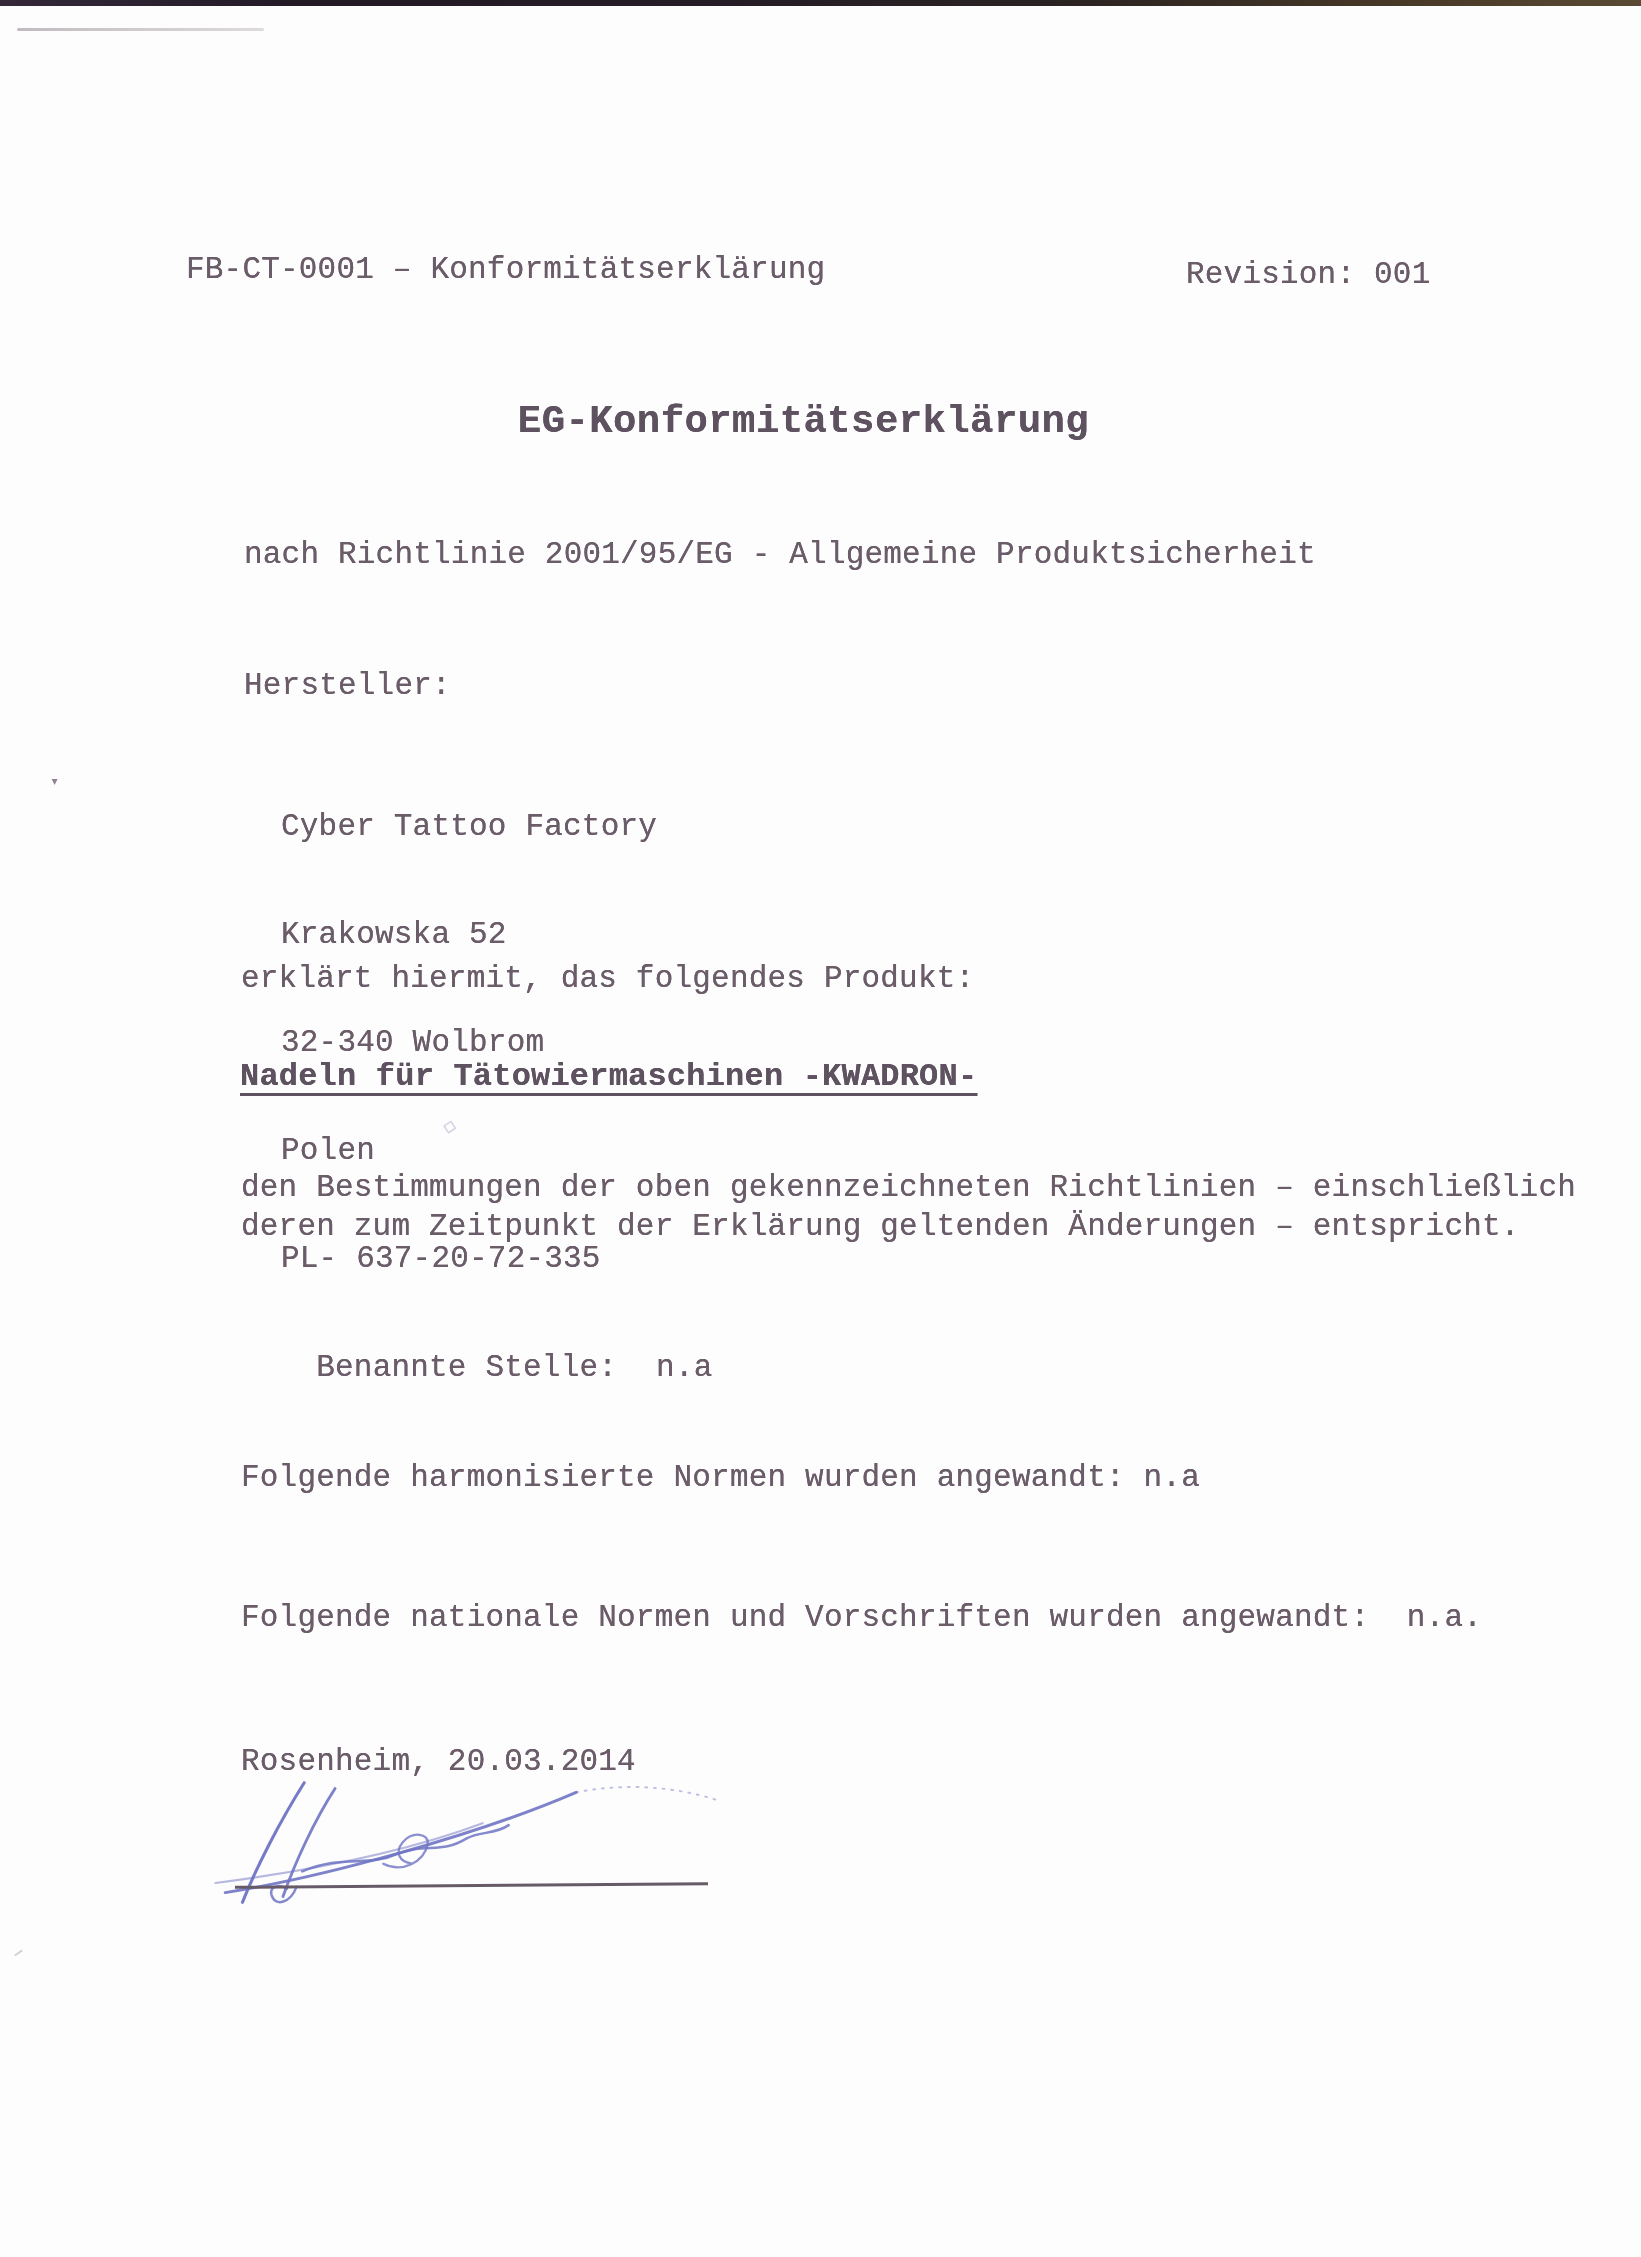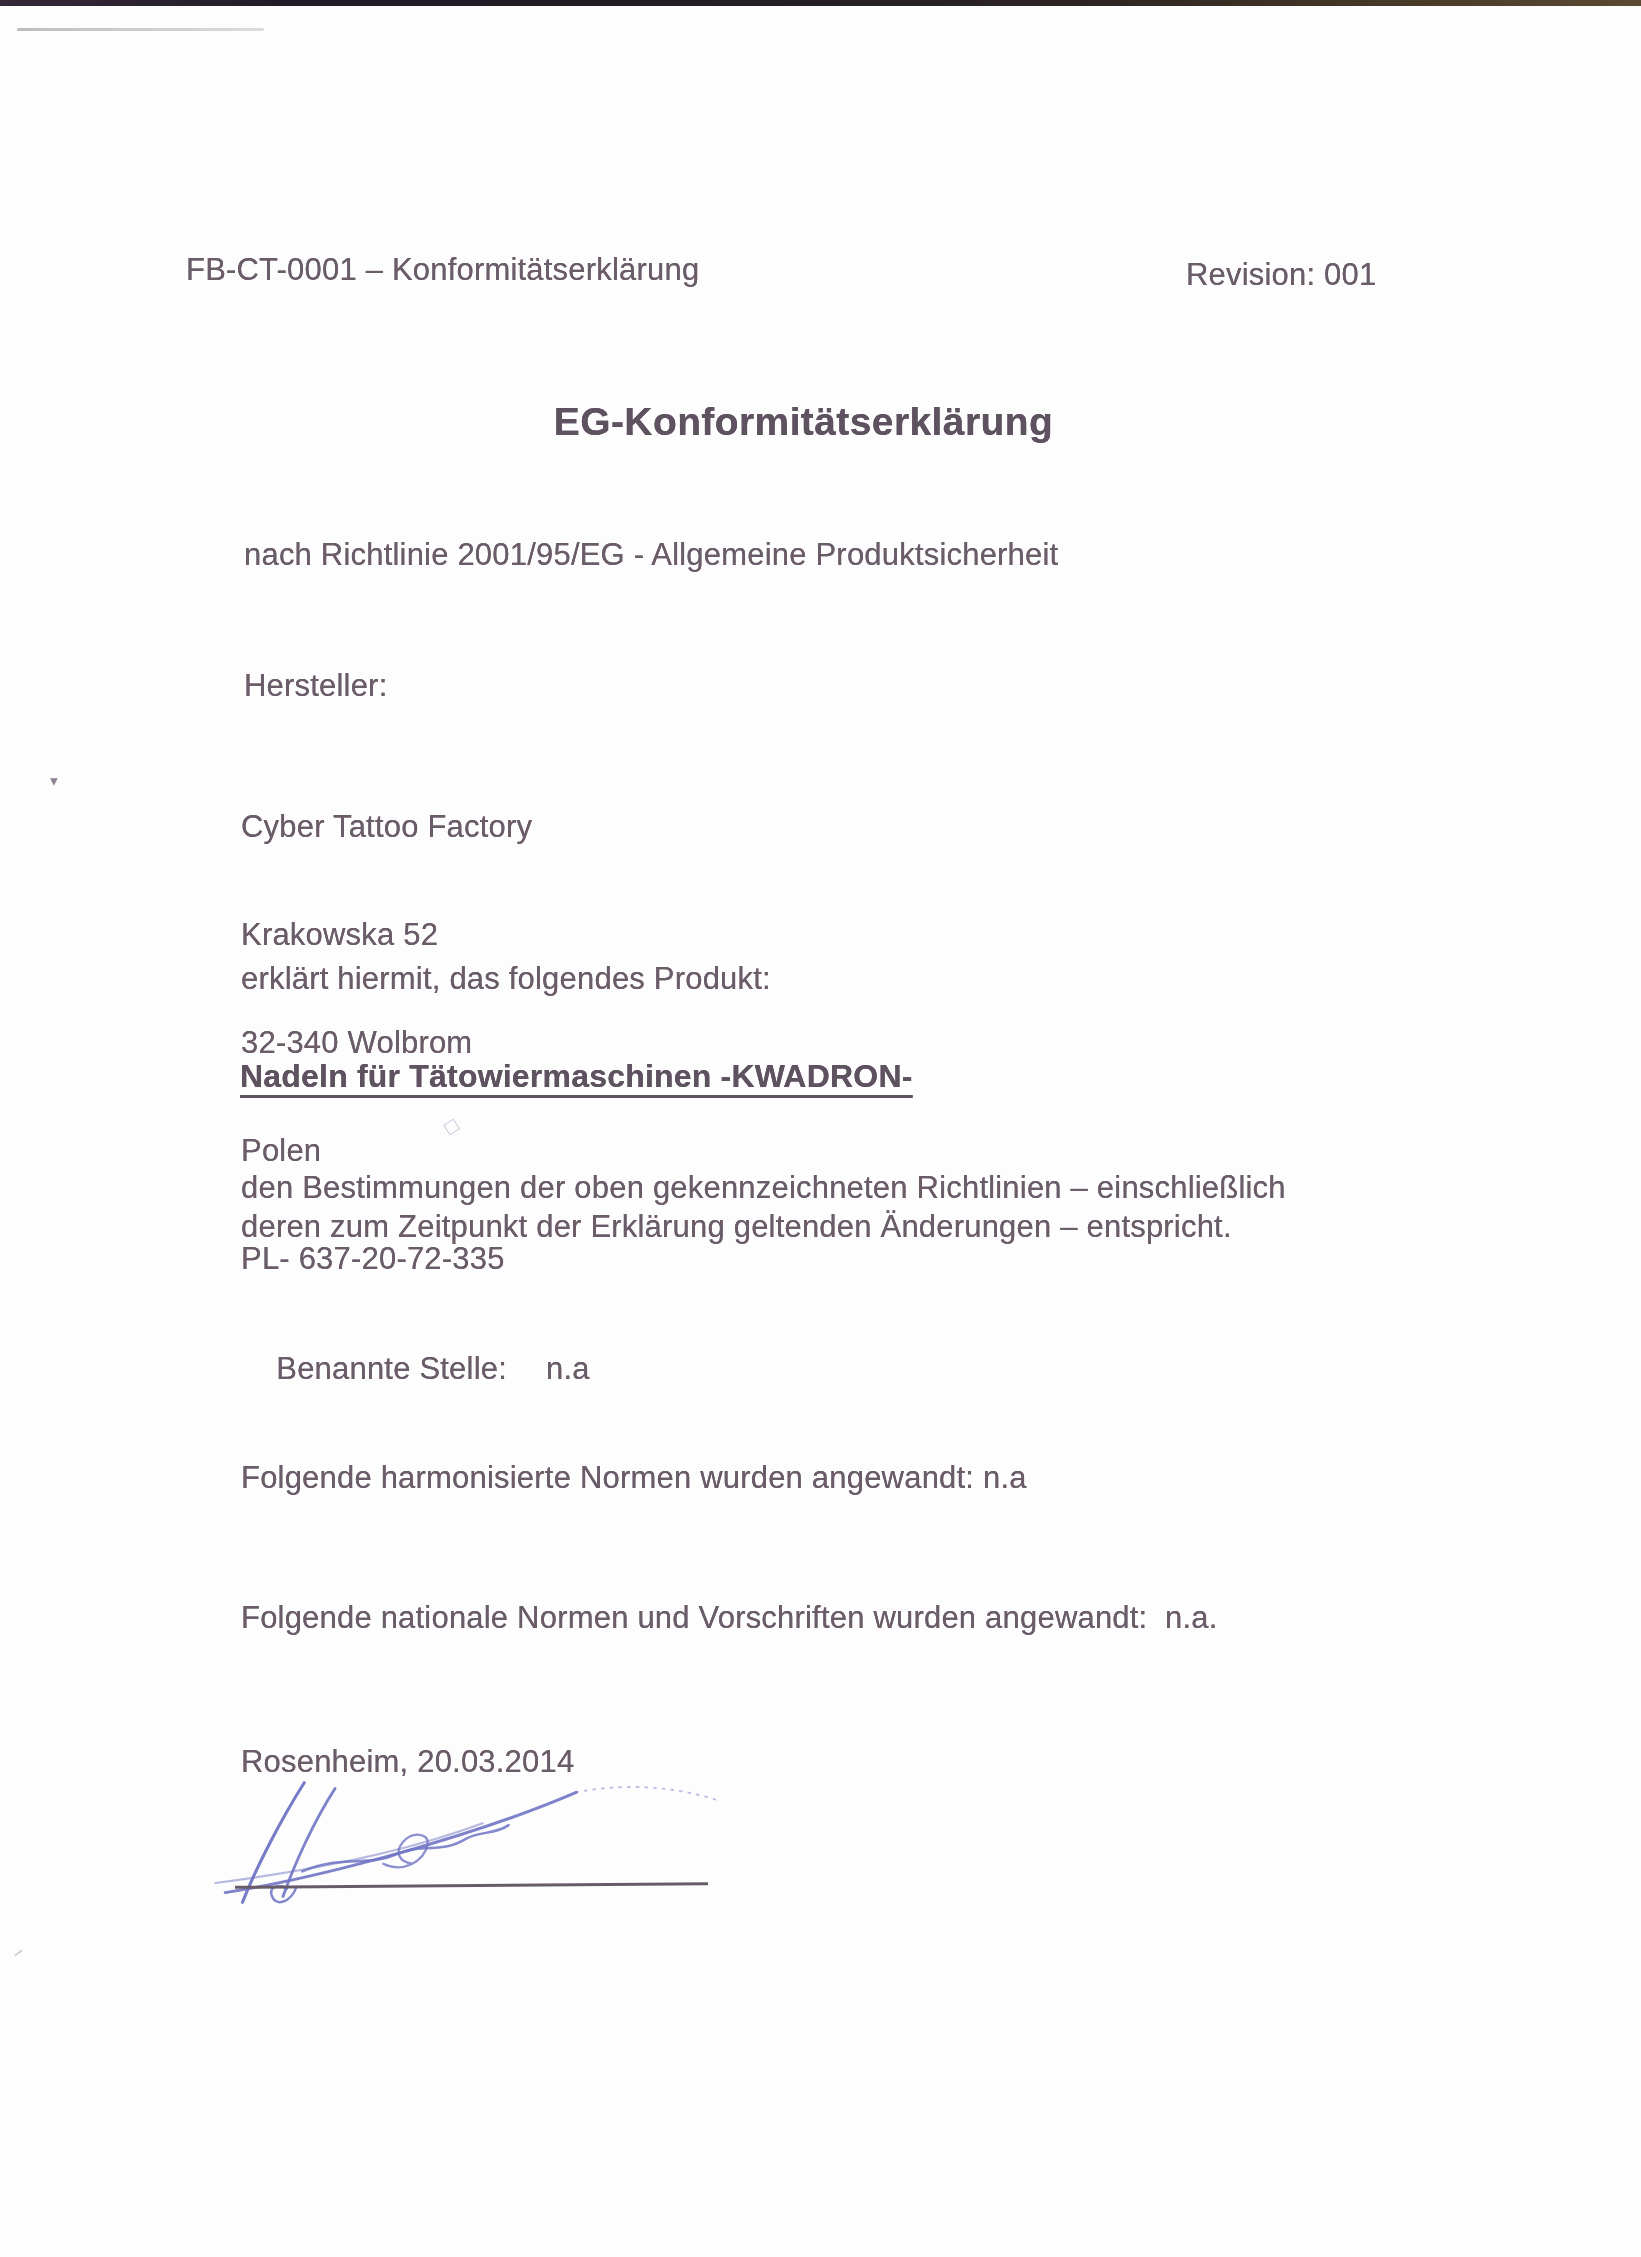--- a/index.html
+++ b/index.html
@@ -2,21 +2,21 @@
 <html><head>
 <meta charset="utf-8">
 <style>
   html, body { margin: 0; padding: 0; background: #ffffff; }
 
   .page {
     position: relative;
     width: 1641px;
     height: 2257px;
     background: #fdfdfd;
-    font-family: Liberation Sans, sans-serif;
+    font-family: Liberation Mono, monospace;
     color: var(--ink, #6b5c69);
     overflow: hidden;
   }
 
   
   .scan-edge {
     position: absolute; left: 0; top: 0; width: 1641px; height: 5.8px;
     background: linear-gradient(90deg,
       #342839 0%, #221b26 18%, #241d25 45%, #2b2322 65%, #473927 85%, #5a4a33 100%);
   }
@@ -43,21 +43,21 @@
     font-size: 39px; font-weight: 700;
     color: var(--ink-bold, #5e5160);
     letter-spacing: 0.4px;
   }
 
   .subtitle { left: 244px; top: 537px; }
 
   .manufacturer-label { left: 244px; top: 668px; text-align: right; }
 
   .address { left: 241px; top: 737px; line-height: 36px; }
-  .address div { white-space: pre; }
+  .address div { white-space: pre; margin-left: 40px; }
 
   .declare-line { left: 241px; top: 961px; }
 
   .product-line {
     left: 240px; top: 1058px;
     font-size: 32px; font-weight: 700;
     color: var(--ink-bold, #5e5160);
     text-decoration: underline;
     text-decoration-thickness: 2.9px;
     text-underline-offset: 7.7px;

